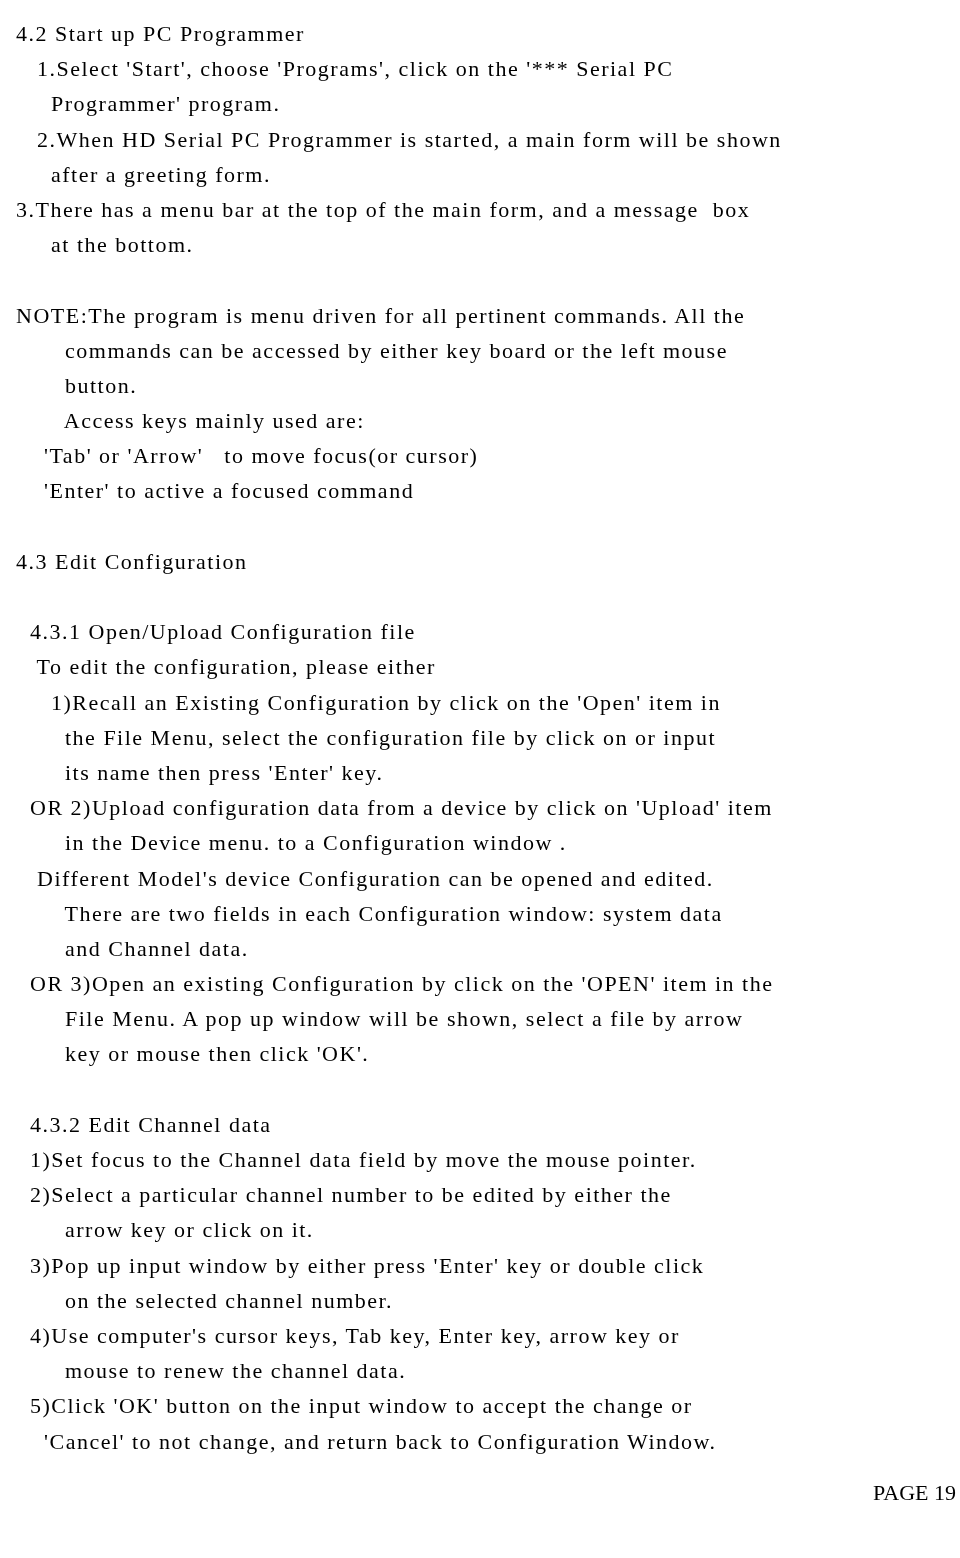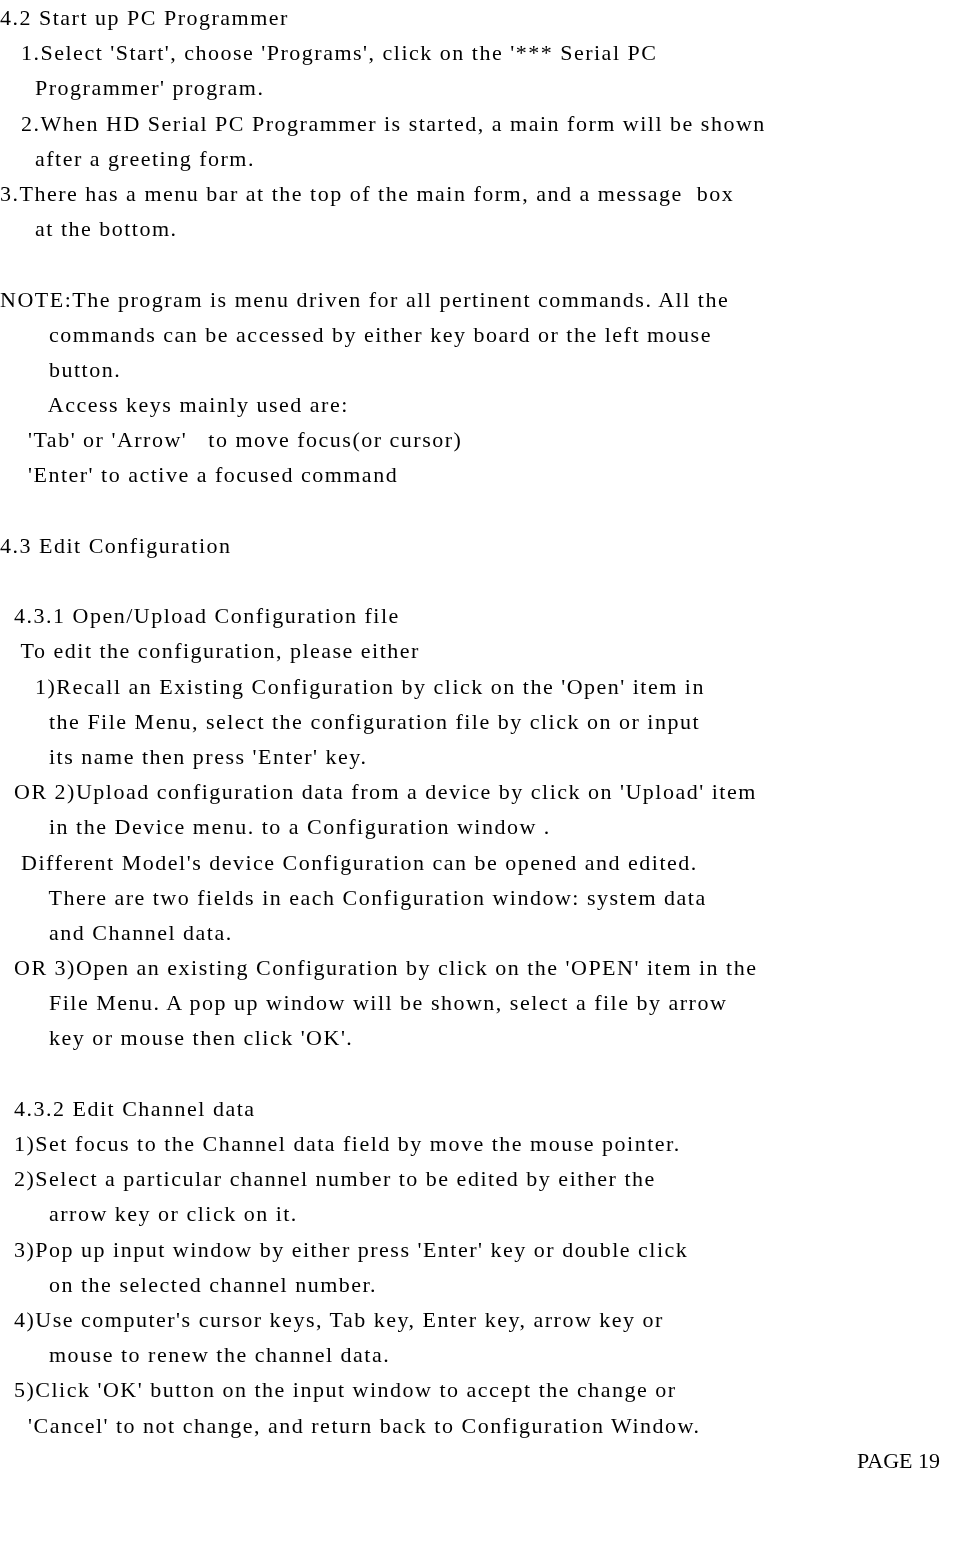--- a/index.html
+++ b/index.html
@@ -8,28 +8,28 @@
       line-height: 1.6;
       margin: 0;
       padding: 0;
       background: #fff;
       color: #000;
       width: 960px;
     }
     .content {
       white-space: pre;
       letter-spacing: 1.5px;
-      padding: 0;
+      padding: 16px;
     }
     .page-footer {
       text-align: right;
       font-family: "Times New Roman", serif;
       font-size: 22px;
       letter-spacing: 0;
-      padding-right: 20px;
+      padding-right: 4px;
       margin-top: 0;
     }
   </style>
 </head>
 <body>
 
 <div class="content">4.2 Start up PC Programmer
    1.Select 'Start', choose 'Programs', click on the '*** Serial PC
      Programmer' program.
    2.When HD Serial PC Programmer is started, a main form will be shown

